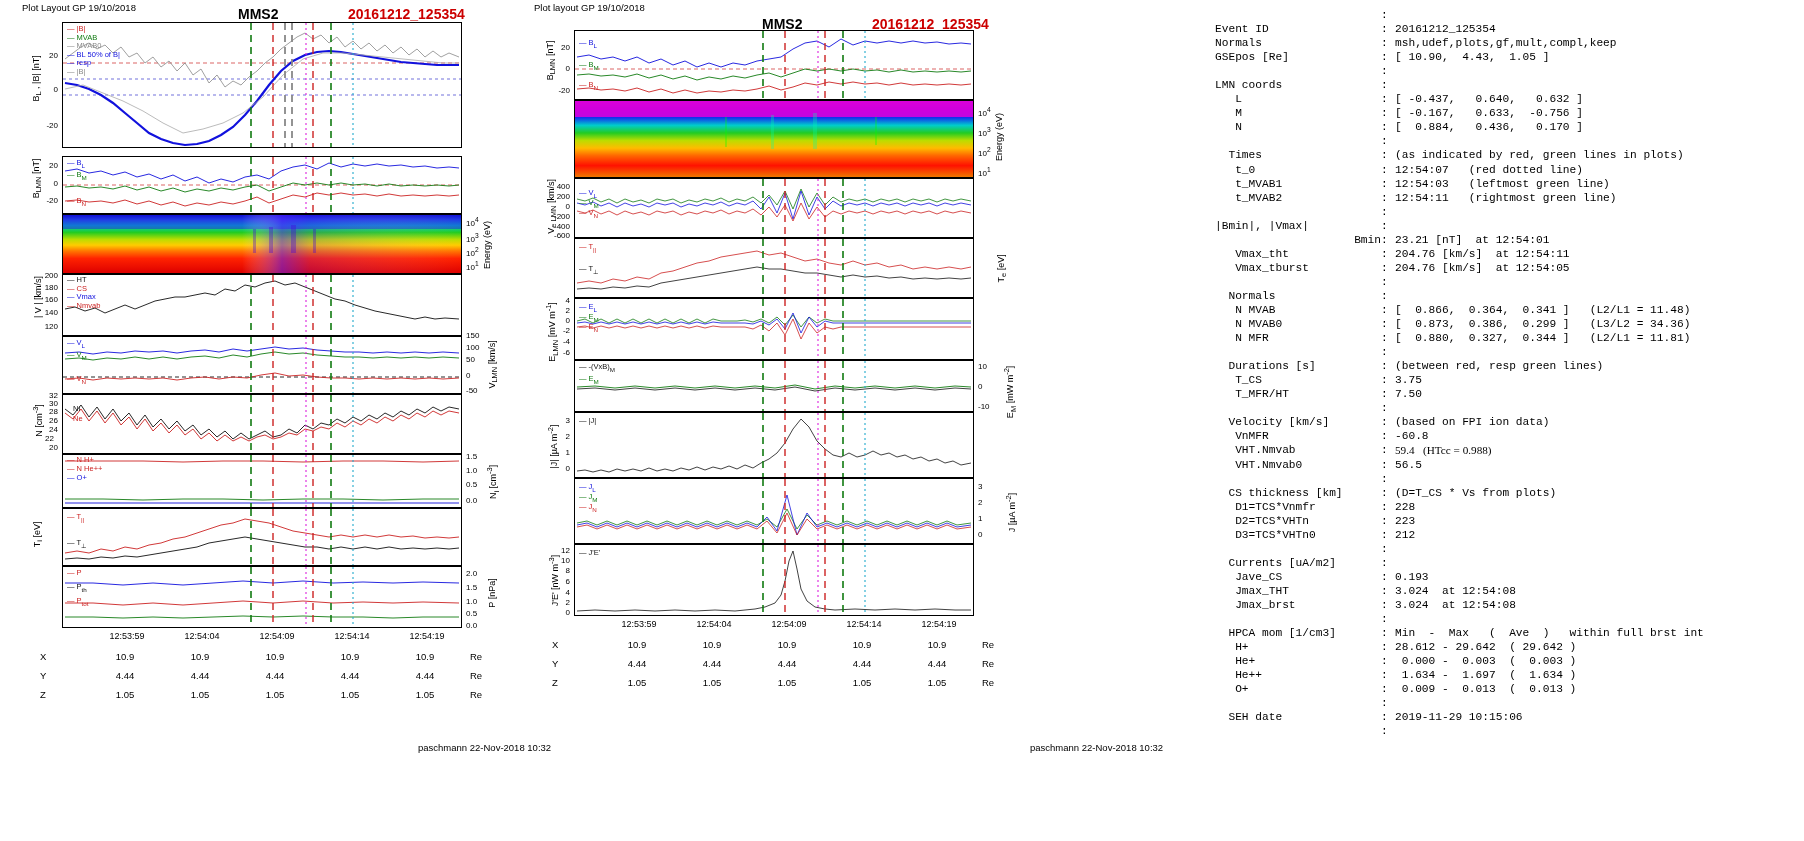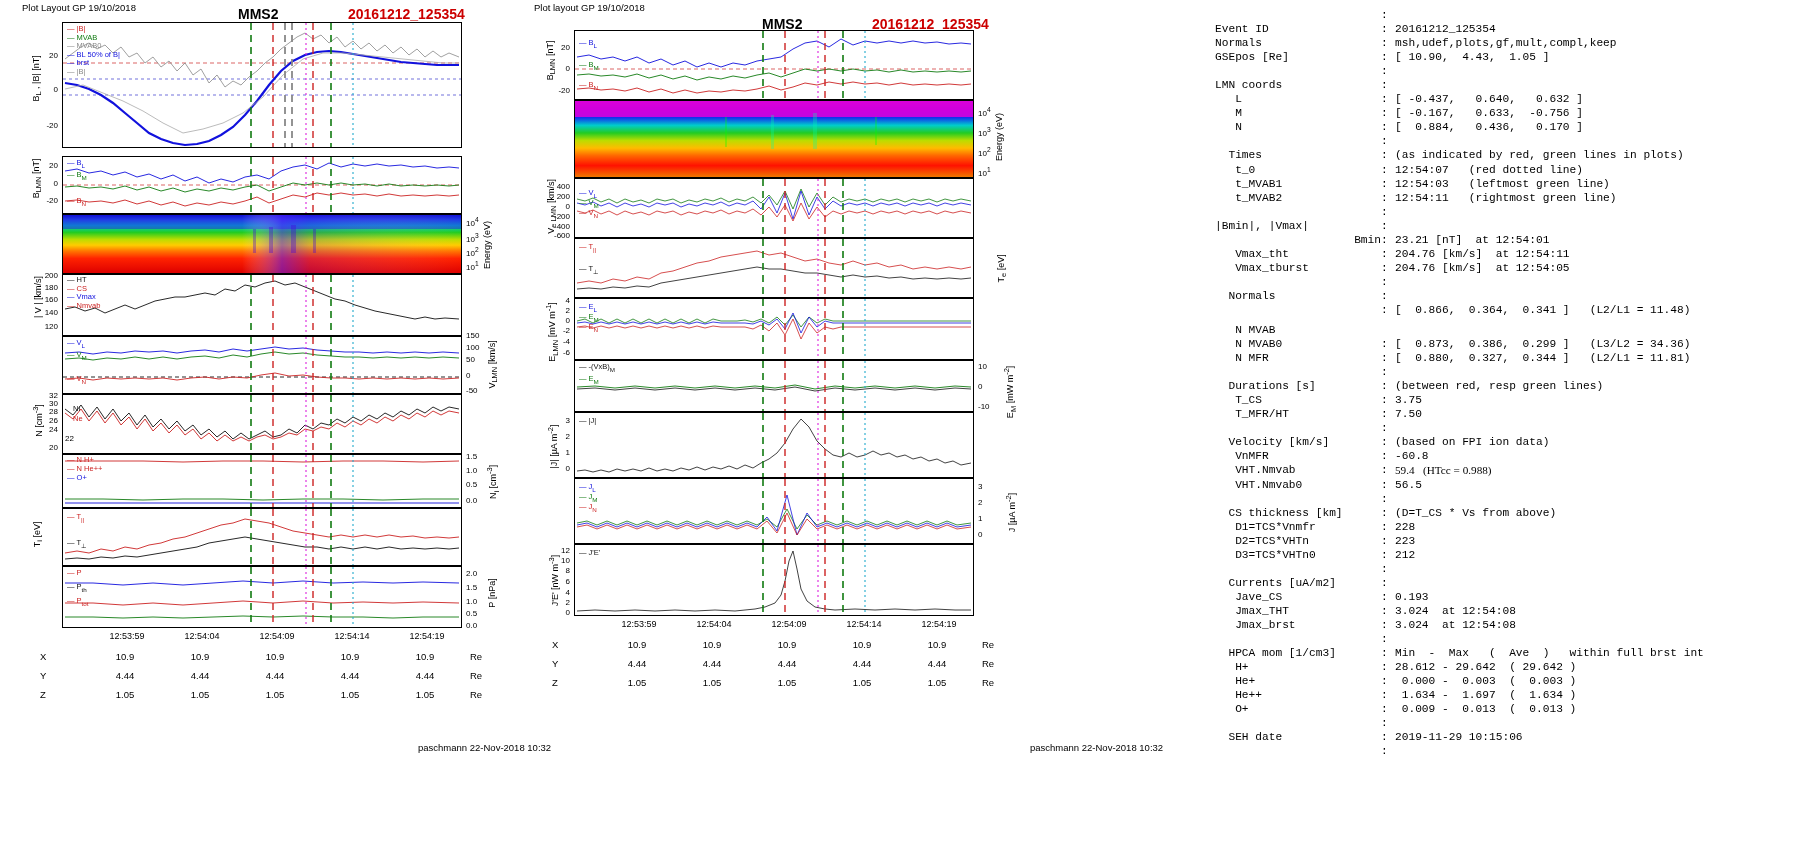--- a/index.html
+++ b/index.html
@@ -40,21 +40,21 @@
       <line x1="210" y1="0" x2="210" y2="124" stroke="#cc2222" stroke-width="1.4" stroke-dasharray="7,5"></line>
       <line x1="250" y1="0" x2="250" y2="124" stroke="#cc2222" stroke-width="1.4" stroke-dasharray="7,5"></line>
       <line x1="243" y1="0" x2="243" y2="124" stroke="#dd22dd" stroke-width="1.1" stroke-dasharray="2,3"></line>
       <line x1="290" y1="0" x2="290" y2="124" stroke="#22aacc" stroke-width="1.1" stroke-dasharray="2,3"></line>
     </svg>
     <div class="legend" style="left:4px;top:2px;color:#000;">
       <span style="color:#cc2222;">— |B|</span><br>
       <span style="color:#117a11;">— MVAB</span><br>
       <span style="color:#888888;">— MVAB0</span><br>
       <span style="color:#1111dd;">— BL 50% of B|</span><br>
-      <span style="color:#1111dd;">— brst</span><br>
+      <span style="color:#1111dd;">— resp</span><br>
       <span style="color:#888888;">— |B|</span>
     </div>
   </div>
   <div class="ylab" style="left:-8px;top:72px;width:90px;text-align:center;transform:rotate(-90deg);">B<sub>L</sub> , |B| [nT]</div>
   <div class="ytick" style="left:28px;top:51px;width:30px;">20</div>
   <div class="ytick" style="left:28px;top:85px;width:30px;">0</div>
   <div class="ytick" style="left:24px;top:121px;width:34px;">-20</div>
 
   <div class="plotbox" style="left:62px;top:156px;width:400px;height:58px;">
     <svg width="398" height="56" viewBox="0 0 398 56" preserveAspectRatio="none">
@@ -178,21 +178,21 @@
     </svg>
     <div class="legend" style="left:10px;top:10px;color:#111;">Ni</div>
     <div class="legend" style="left:10px;top:20px;color:#cc2222;">Ne</div>
   </div>
   <div class="ylab" style="left:-6px;top:414px;width:86px;text-align:center;transform:rotate(-90deg);">N [cm<sup>-3</sup>]</div>
   <div class="ytick" style="left:28px;top:391px;width:30px;">32</div>
   <div class="ytick" style="left:28px;top:399px;width:30px;">30</div>
   <div class="ytick" style="left:28px;top:407px;width:30px;">28</div>
   <div class="ytick" style="left:28px;top:416px;width:30px;">26</div>
   <div class="ytick" style="left:28px;top:425px;width:30px;">24</div>
-  <div class="ytick" style="left:44px;top:434px;width:30px;">22</div>
+  <div class="ytick" style="left:24px;top:434px;width:30px;">22</div>
   <div class="ytick" style="left:28px;top:443px;width:30px;">20</div>
 
   <div class="plotbox" style="left:62px;top:454px;width:400px;height:54px;">
     <svg width="398" height="52" viewBox="0 0 398 52" preserveAspectRatio="none">
       <polyline fill="none" stroke="#cc2222" stroke-width="0.9" points="2,6 40,6 80,6 120,7 160,6 200,6 240,7 280,6 320,6 360,7 396,6"></polyline>
       <polyline fill="none" stroke="#117a11" stroke-width="0.9" points="2,44 40,44 80,45 120,44 160,44 200,45 240,44 280,44 320,45 360,44 396,44"></polyline>
       <polyline fill="none" stroke="#1111dd" stroke-width="0.9" points="2,48 40,48 80,48 120,48 160,48 200,48 240,48 280,48 320,48 360,48 396,48"></polyline>
       <line x1="188" y1="0" x2="188" y2="52" stroke="#117a11" stroke-width="1.6" stroke-dasharray="7,5"></line>
       <line x1="268" y1="0" x2="268" y2="52" stroke="#117a11" stroke-width="1.6" stroke-dasharray="7,5"></line>
       <line x1="210" y1="0" x2="210" y2="52" stroke="#cc2222" stroke-width="1.4" stroke-dasharray="7,5"></line>
@@ -533,34 +533,34 @@
     <div style="display: flex; font-family: &quot;Liberation Mono&quot;, monospace; font-size: 11.2px; line-height: 14.05px; white-space: pre;"><span style="width: 166px; flex: 0 0 166px;">   t_0</span><span style="width: 14px; flex: 0 0 14px;">:</span><span style="flex: 1 1 auto;">12:54:07   (red dotted line)</span></div>
     <div style="display: flex; font-family: &quot;Liberation Mono&quot;, monospace; font-size: 11.2px; line-height: 14.05px; white-space: pre;"><span style="width: 166px; flex: 0 0 166px;">   t_MVAB1</span><span style="width: 14px; flex: 0 0 14px;">:</span><span style="flex: 1 1 auto;">12:54:03   (leftmost green line)</span></div>
     <div style="display: flex; font-family: &quot;Liberation Mono&quot;, monospace; font-size: 11.2px; line-height: 14.05px; white-space: pre;"><span style="width: 166px; flex: 0 0 166px;">   t_MVAB2</span><span style="width: 14px; flex: 0 0 14px;">:</span><span style="flex: 1 1 auto;">12:54:11   (rightmost green line)</span></div>
     <div style="display: flex; font-family: &quot;Liberation Mono&quot;, monospace; font-size: 11.2px; line-height: 14.05px; white-space: pre;"><span style="width: 166px; flex: 0 0 166px;"></span><span style="width: 14px; flex: 0 0 14px;">:</span><span style="flex: 1 1 auto;"></span></div>
     <div style="display: flex; font-family: &quot;Liberation Mono&quot;, monospace; font-size: 11.2px; line-height: 14.05px; white-space: pre;"><span style="width: 166px; flex: 0 0 166px;">|Bmin|, |Vmax|</span><span style="width: 14px; flex: 0 0 14px;">:</span><span style="flex: 1 1 auto;"></span></div>
     <div style="display: flex; font-family: &quot;Liberation Mono&quot;, monospace; font-size: 11.2px; line-height: 14.05px; white-space: pre;"><span style="width: 166px; flex: 0 0 166px; text-align: right;">   Bmin</span><span style="width: 14px; flex: 0 0 14px;">:</span><span style="flex: 1 1 auto;">23.21 [nT]  at 12:54:01</span></div>
     <div style="display: flex; font-family: &quot;Liberation Mono&quot;, monospace; font-size: 11.2px; line-height: 14.05px; white-space: pre;"><span style="width: 166px; flex: 0 0 166px;">   Vmax_tht</span><span style="width: 14px; flex: 0 0 14px;">:</span><span style="flex: 1 1 auto;">204.76 [km/s]  at 12:54:11</span></div>
     <div style="display: flex; font-family: &quot;Liberation Mono&quot;, monospace; font-size: 11.2px; line-height: 14.05px; white-space: pre;"><span style="width: 166px; flex: 0 0 166px;">   Vmax_tburst</span><span style="width: 14px; flex: 0 0 14px;">:</span><span style="flex: 1 1 auto;">204.76 [km/s]  at 12:54:05</span></div>
     <div style="display: flex; font-family: &quot;Liberation Mono&quot;, monospace; font-size: 11.2px; line-height: 14.05px; white-space: pre;"><span style="width: 166px; flex: 0 0 166px;"></span><span style="width: 14px; flex: 0 0 14px;">:</span><span style="flex: 1 1 auto;"></span></div>
     <div style="display: flex; font-family: &quot;Liberation Mono&quot;, monospace; font-size: 11.2px; line-height: 14.05px; white-space: pre;"><span style="width: 166px; flex: 0 0 166px;">  Normals</span><span style="width: 14px; flex: 0 0 14px;">:</span><span style="flex: 1 1 auto;"></span></div>
-    <div style="display: flex; font-family: &quot;Liberation Mono&quot;, monospace; font-size: 11.2px; line-height: 14.05px; white-space: pre;"><span style="width: 166px; flex: 0 0 166px; margin-top: 20px;">   N MVAB</span><span style="width: 14px; flex: 0 0 14px;">:</span><span style="flex: 1 1 auto;">[  0.866,  0.364,  0.341 ]   (L2/L1 = 11.48)</span></div>
+    <div style="display: flex; font-family: &quot;Liberation Mono&quot;, monospace; font-size: 11.2px; line-height: 14.05px; white-space: pre;"><span style="width: 166px; flex: 0 0 166px;">   N MVAB</span><span style="width: 14px; flex: 0 0 14px;">:</span><span style="flex: 1 1 auto;">[  0.866,  0.364,  0.341 ]   (L2/L1 = 11.48)</span></div>
     <div style="display: flex; font-family: &quot;Liberation Mono&quot;, monospace; font-size: 11.2px; line-height: 14.05px; white-space: pre;"><span style="width: 166px; flex: 0 0 166px;">   N MVAB0</span><span style="width: 14px; flex: 0 0 14px;">:</span><span style="flex: 1 1 auto;">[  0.873,  0.386,  0.299 ]   (L3/L2 = 34.36)</span></div>
     <div style="display: flex; font-family: &quot;Liberation Mono&quot;, monospace; font-size: 11.2px; line-height: 14.05px; white-space: pre;"><span style="width: 166px; flex: 0 0 166px;">   N MFR</span><span style="width: 14px; flex: 0 0 14px;">:</span><span style="flex: 1 1 auto;">[  0.880,  0.327,  0.344 ]   (L2/L1 = 11.81)</span></div>
     <div style="display: flex; font-family: &quot;Liberation Mono&quot;, monospace; font-size: 11.2px; line-height: 14.05px; white-space: pre;"><span style="width: 166px; flex: 0 0 166px;"></span><span style="width: 14px; flex: 0 0 14px;">:</span><span style="flex: 1 1 auto;"></span></div>
     <div style="display: flex; font-family: &quot;Liberation Mono&quot;, monospace; font-size: 11.2px; line-height: 14.05px; white-space: pre;"><span style="width: 166px; flex: 0 0 166px;">  Durations [s]</span><span style="width: 14px; flex: 0 0 14px;">:</span><span style="flex: 1 1 auto;">(between red, resp green lines)</span></div>
     <div style="display: flex; font-family: &quot;Liberation Mono&quot;, monospace; font-size: 11.2px; line-height: 14.05px; white-space: pre;"><span style="width: 166px; flex: 0 0 166px;">   T_CS</span><span style="width: 14px; flex: 0 0 14px;">:</span><span style="flex: 1 1 auto;">3.75</span></div>
     <div style="display: flex; font-family: &quot;Liberation Mono&quot;, monospace; font-size: 11.2px; line-height: 14.05px; white-space: pre;"><span style="width: 166px; flex: 0 0 166px;">   T_MFR/HT</span><span style="width: 14px; flex: 0 0 14px;">:</span><span style="flex: 1 1 auto;">7.50</span></div>
     <div style="display: flex; font-family: &quot;Liberation Mono&quot;, monospace; font-size: 11.2px; line-height: 14.05px; white-space: pre;"><span style="width: 166px; flex: 0 0 166px;"></span><span style="width: 14px; flex: 0 0 14px;">:</span><span style="flex: 1 1 auto;"></span></div>
     <div style="display: flex; font-family: &quot;Liberation Mono&quot;, monospace; font-size: 11.2px; line-height: 14.05px; white-space: pre;"><span style="width: 166px; flex: 0 0 166px;">  Velocity [km/s]</span><span style="width: 14px; flex: 0 0 14px;">:</span><span style="flex: 1 1 auto;">(based on FPI ion data)</span></div>
     <div style="display: flex; font-family: &quot;Liberation Mono&quot;, monospace; font-size: 11.2px; line-height: 14.05px; white-space: pre;"><span style="width: 166px; flex: 0 0 166px;">   VnMFR</span><span style="width: 14px; flex: 0 0 14px;">:</span><span style="flex: 1 1 auto;">-60.8</span></div>
     <div style="display: flex; font-family: &quot;Liberation Mono&quot;, monospace; font-size: 11.2px; line-height: 14.05px; white-space: pre;"><span style="width: 166px; flex: 0 0 166px;">   VHT.Nmvab</span><span style="width: 14px; flex: 0 0 14px;">:</span><span style="flex: 1 1 auto; font-family: Liberation Serif, serif;">59.4   (HTcc = 0.988)</span></div>
     <div style="display: flex; font-family: &quot;Liberation Mono&quot;, monospace; font-size: 11.2px; line-height: 14.05px; white-space: pre;"><span style="width: 166px; flex: 0 0 166px;">   VHT.Nmvab0</span><span style="width: 14px; flex: 0 0 14px;">:</span><span style="flex: 1 1 auto;">56.5</span></div>
     <div style="display: flex; font-family: &quot;Liberation Mono&quot;, monospace; font-size: 11.2px; line-height: 14.05px; white-space: pre;"><span style="width: 166px; flex: 0 0 166px;"></span><span style="width: 14px; flex: 0 0 14px;">:</span><span style="flex: 1 1 auto;"></span></div>
-    <div style="display: flex; font-family: &quot;Liberation Mono&quot;, monospace; font-size: 11.2px; line-height: 14.05px; white-space: pre;"><span style="width: 166px; flex: 0 0 166px;">  CS thickness [km]</span><span style="width: 14px; flex: 0 0 14px;">:</span><span style="flex: 1 1 auto;">(D=T_CS * Vs from above)</span></div>
+    <div style="display: flex; font-family: &quot;Liberation Mono&quot;, monospace; font-size: 11.2px; line-height: 14.05px; white-space: pre;"><span style="width: 166px; flex: 0 0 166px;">  CS thickness [km]</span><span style="width: 14px; flex: 0 0 14px;">:</span><span style="flex: 1 1 auto;">(D=T_CS * Vs from plots)</span></div>
     <div style="display: flex; font-family: &quot;Liberation Mono&quot;, monospace; font-size: 11.2px; line-height: 14.05px; white-space: pre;"><span style="width: 166px; flex: 0 0 166px;">   D1=TCS*Vnmfr</span><span style="width: 14px; flex: 0 0 14px;">:</span><span style="flex: 1 1 auto;">228</span></div>
     <div style="display: flex; font-family: &quot;Liberation Mono&quot;, monospace; font-size: 11.2px; line-height: 14.05px; white-space: pre;"><span style="width: 166px; flex: 0 0 166px;">   D2=TCS*VHTn</span><span style="width: 14px; flex: 0 0 14px;">:</span><span style="flex: 1 1 auto;">223</span></div>
     <div style="display: flex; font-family: &quot;Liberation Mono&quot;, monospace; font-size: 11.2px; line-height: 14.05px; white-space: pre;"><span style="width: 166px; flex: 0 0 166px;">   D3=TCS*VHTn0</span><span style="width: 14px; flex: 0 0 14px;">:</span><span style="flex: 1 1 auto;">212</span></div>
     <div style="display: flex; font-family: &quot;Liberation Mono&quot;, monospace; font-size: 11.2px; line-height: 14.05px; white-space: pre;"><span style="width: 166px; flex: 0 0 166px;"></span><span style="width: 14px; flex: 0 0 14px;">:</span><span style="flex: 1 1 auto;"></span></div>
     <div style="display: flex; font-family: &quot;Liberation Mono&quot;, monospace; font-size: 11.2px; line-height: 14.05px; white-space: pre;"><span style="width: 166px; flex: 0 0 166px;">  Currents [uA/m2]</span><span style="width: 14px; flex: 0 0 14px;">:</span><span style="flex: 1 1 auto;"></span></div>
     <div style="display: flex; font-family: &quot;Liberation Mono&quot;, monospace; font-size: 11.2px; line-height: 14.05px; white-space: pre;"><span style="width: 166px; flex: 0 0 166px;">   Jave_CS</span><span style="width: 14px; flex: 0 0 14px;">:</span><span style="flex: 1 1 auto;">0.193</span></div>
     <div style="display: flex; font-family: &quot;Liberation Mono&quot;, monospace; font-size: 11.2px; line-height: 14.05px; white-space: pre;"><span style="width: 166px; flex: 0 0 166px;">   Jmax_THT</span><span style="width: 14px; flex: 0 0 14px;">:</span><span style="flex: 1 1 auto;">3.024  at 12:54:08</span></div>
     <div style="display: flex; font-family: &quot;Liberation Mono&quot;, monospace; font-size: 11.2px; line-height: 14.05px; white-space: pre;"><span style="width: 166px; flex: 0 0 166px;">   Jmax_brst</span><span style="width: 14px; flex: 0 0 14px;">:</span><span style="flex: 1 1 auto;">3.024  at 12:54:08</span></div>
     <div style="display: flex; font-family: &quot;Liberation Mono&quot;, monospace; font-size: 11.2px; line-height: 14.05px; white-space: pre;"><span style="width: 166px; flex: 0 0 166px;"></span><span style="width: 14px; flex: 0 0 14px;">:</span><span style="flex: 1 1 auto;"></span></div>
     <div style="display: flex; font-family: &quot;Liberation Mono&quot;, monospace; font-size: 11.2px; line-height: 14.05px; white-space: pre;"><span style="width: 166px; flex: 0 0 166px;">  HPCA mom [1/cm3]</span><span style="width: 14px; flex: 0 0 14px;">:</span><span style="flex: 1 1 auto;">Min  -  Max   (  Ave  )   within full brst int</span></div>

